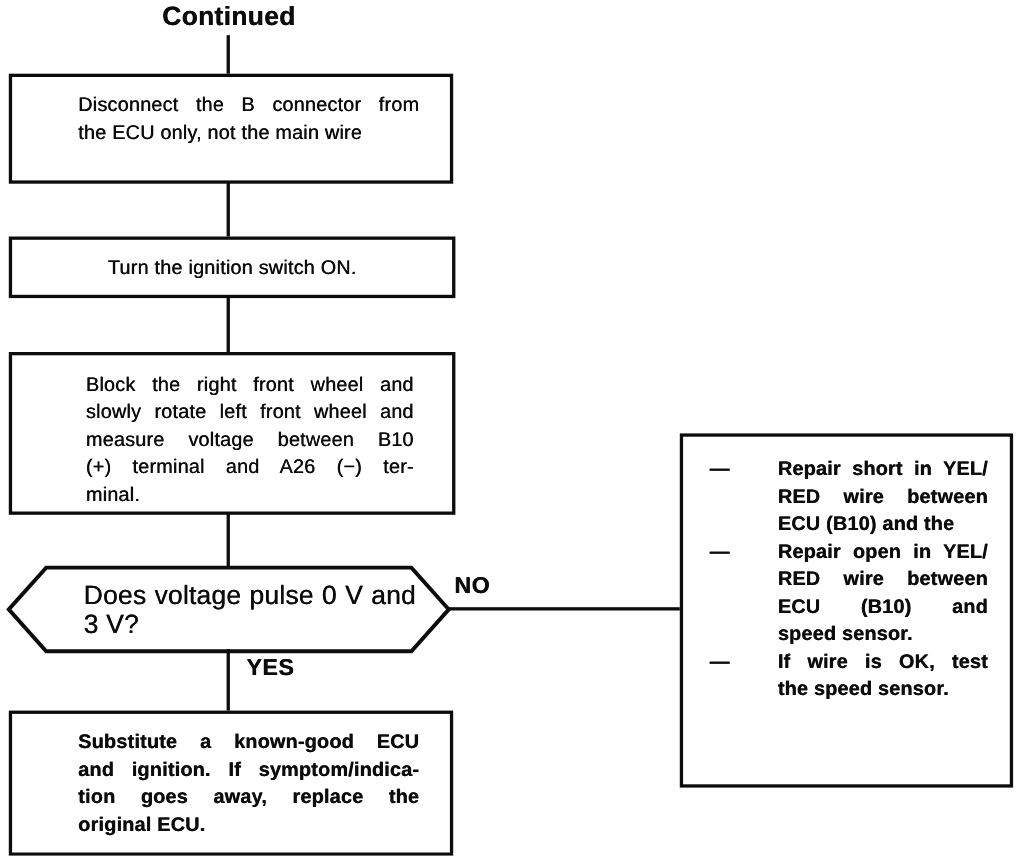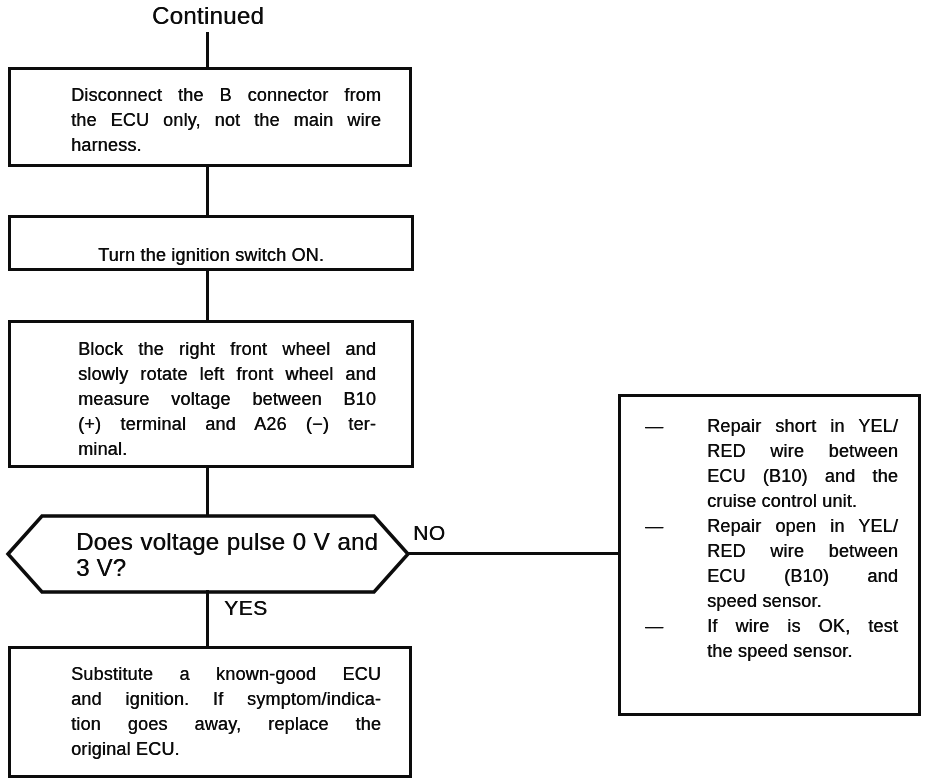--- a/index.html
+++ b/index.html
@@ -2,22 +2,22 @@
 <html style="--ink: #0c0c0c; --paper: #ffffff;"><head>
 <meta charset="utf-8">
 <style>
   :root { --ink:#0c0c0c; --paper:#ffffff; }
   html,body{margin:0;padding:0;}
   body{background:#ffffff;font-family:"Liberation Sans",sans-serif;}
   .canvas{position:relative;width:928px;height:778px;background:var(--paper);color:var(--ink);overflow:hidden;}
 
   .box{position:absolute;border:3px solid var(--ink);box-sizing:border-box;background:var(--paper);
        font-size:18px;line-height:25px;letter-spacing:0.2px;text-shadow:0.4px 0 0 currentColor;}
-  .center{display:flex;align-items:flex-end;justify-content:center;}
-  .xbold{font-weight:normal;}
+  .center{display:flex;align-items:center;justify-content:center;}
+  .xbold{font-weight:bold;}
 
   .vline{position:absolute;left:206px;width:3px;background:var(--ink);}
   .hline{position:absolute;height:3px;background:var(--ink);}
 
   .hex{position:absolute;left:0;top:510px;}
   .hex polygon{fill:var(--paper);stroke:var(--ink);stroke-width:3.5;}
   .hextext{position:absolute;left:44px;top:529px;width:334px;font-size:24px;line-height:26px;
            letter-spacing:0.2px;text-shadow:0.4px 0 0 currentColor;}
 
   .jlines .tline{text-align:justify;text-align-last:justify;margin-left:32px;}
@@ -36,21 +36,20 @@
 
 <div class="canvas">
 
   <div class="title xbold">Continued</div>
 
   <div class="vline" style="top:32px;height:36px"></div>
 
   <div class="box jlines" style="left:8px;top:67px;width:404px;height:100px;padding:13px 28px">
       <div class="tline">Disconnect the B connector from</div>
       <div class="tline">the ECU only, not the main wire</div>
-      <div class="tline">harness.</div>
     </div>
 
   <div class="vline" style="top:165px;height:52px"></div>
 
   <div class="box center" style="left:8px;top:215px;width:406px;height:56px">
     <span>Turn the ignition switch ON.</span>
   </div>
 
   <div class="vline" style="top:269px;height:53px"></div>
 
@@ -85,21 +84,20 @@
       <div class="tline">original ECU.</div>
     </div>
 
   <div class="box xbold" style="left:618px;top:394px;width:303px;height:322px;padding:17px 20px 0 24px">
     <div class="ritem">
       <span class="marker">—</span>
       <div class="rlines jlines">
           <div class="tline">Repair short in YEL/</div>
           <div class="tline">RED wire between</div>
           <div class="tline">ECU (B10) and the</div>
-          <div class="tline">cruise control unit.</div>
         </div>
     </div>
     <div class="ritem">
       <span class="marker">—</span>
       <div class="rlines jlines">
           <div class="tline">Repair open in YEL/</div>
           <div class="tline">RED wire between</div>
           <div class="tline">ECU (B10) and</div>
           <div class="tline">speed sensor.</div>
         </div>

